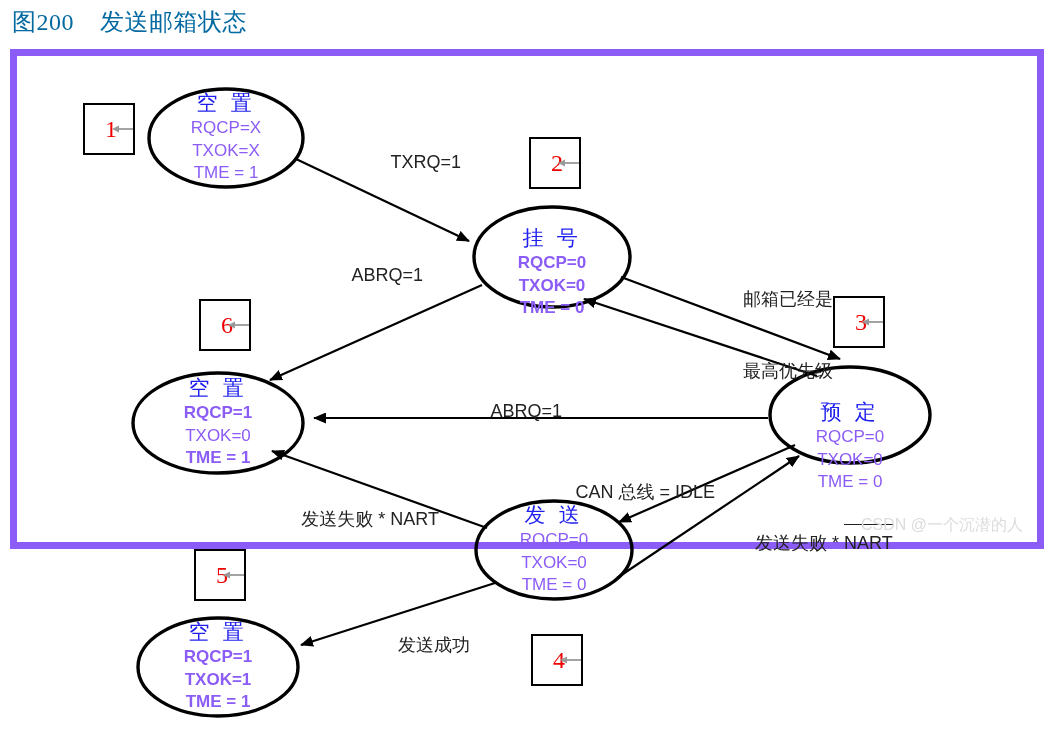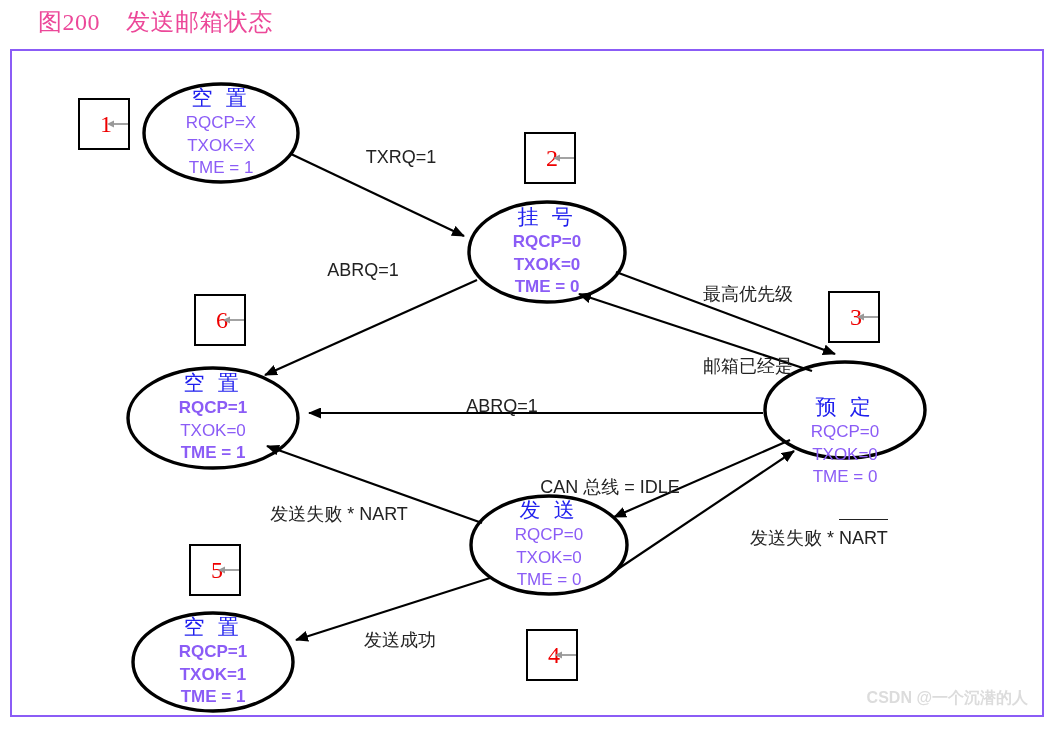--- a/index.html
+++ b/index.html
@@ -18,32 +18,31 @@
     position: relative;
     width: 1054px;
     height: 748px;
   }
   #figure-title {
     position: absolute;
     left: 12px;
     top: 6px;
     font-family: "Liberation Serif", "DejaVu Serif", serif;
     font-size: 24px;
-    color: #ec4899;
+    color: #0369a1;
     white-space: pre;
     letter-spacing: 0.5px;
-    margin-left: 26px;
   }
   #diagram-frame {
     position: absolute;
     left: 10px;
     top: 49px;
     width: 1034px;
-    height: 668px;
-    border: 2px solid #8b5cf6;
+    height: 500px;
+    border: 7px solid #8b5cf6;
     box-sizing: border-box;
     background: #ffffff;
   }
   #diagram-svg {
     position: absolute;
     left: 0;
     top: 0;
   }
   .node-label {
     position: absolute;
@@ -64,21 +63,21 @@
     line-height: 1.33;
     white-space: pre;
   }
   .node-row.bold { font-weight: bold; }
   .edge-label {
     position: absolute;
     color: #222222;
     font-size: 18px;
     white-space: pre;
     line-height: 1.35;
-    text-align: center;
+    text-align: right;
   }
   .edge-label .ovl {
     border-top: 1.6px solid #222222;
     padding-top: 8px;
   }
   .num-box {
     position: absolute;
     width: 52px;
     height: 52px;
     border: 2.5px solid #000000;
@@ -104,21 +103,20 @@
     width: 22px;
     height: 10px;
   }
   #watermark {
     position: absolute;
     right: 14px;
     bottom: 6px;
     color: #dcdcdc;
     font-size: 16px;
     white-space: pre;
-    font-weight: bold;
   }
 </style>
 </head>
 <body>
 
 <div id="page">
 
   <div id="figure-title">图200    发送邮箱状态</div>
 
   <div id="diagram-frame">
@@ -156,21 +154,21 @@
       <line x1="478" y1="527" x2="284" y2="589" stroke="#000" stroke-width="2.2" marker-end="url(#ah)"></line>
     </svg>
 
     <div class="node-label" style="left:142px; top:37px; width:134px;">
       <div class="node-title">空 置</div>
       <div class="node-row">RQCP=X</div>
       <div class="node-row">TXOK=X</div>
       <div class="node-row">TME = 1</div>
     </div>
 
-    <div class="node-label" style="left:468px; top:156px; width:134px;">
+    <div class="node-label" style="left:468px; top:172px; width:134px;">
       <div class="node-title">挂 号</div>
       <div class="node-row bold">RQCP=0</div>
       <div class="node-row bold">TXOK=0</div>
       <div class="node-row bold">TME = 0</div>
     </div>
 
     <div class="node-label" style="left:766px; top:314px; width:134px;margin-top:32px;">
       <div class="node-title">预 定</div>
       <div class="node-row">RQCP=0</div>
       <div class="node-row">TXOK=0</div>
@@ -196,22 +194,22 @@
       <div class="node-row bold">RQCP=1</div>
       <div class="node-row bold">TXOK=1</div>
       <div class="node-row bold">TME = 1</div>
     </div>
 
     <div class="edge-label" style="left:334px; top:94px; width:110px;">TXRQ=1</div>
 
     <div class="edge-label" style="left:296px; top:207px; width:110px;">ABRQ=1</div>
 
     <div class="edge-label" style="left:656px; top:182px; width:160px;">
+      <div>邮箱已经是</div>
       <div>最高优先级</div>
-      <div>邮箱已经是</div>
     </div>
 
 
     <div class="edge-label" style="left:435px; top:343px; width:110px;">ABRQ=1</div>
 
     <div class="edge-label" style="left:498px; top:396px; width:200px;margin-top:28px;">CAN 总线 = IDLE</div>
 
     <div class="edge-label" style="left:232px; top:451px; width:190px;">发送失败 * NART</div>
 
     <div class="edge-label" style="left:708px; top:451px; width:210px; text-align:left;">

